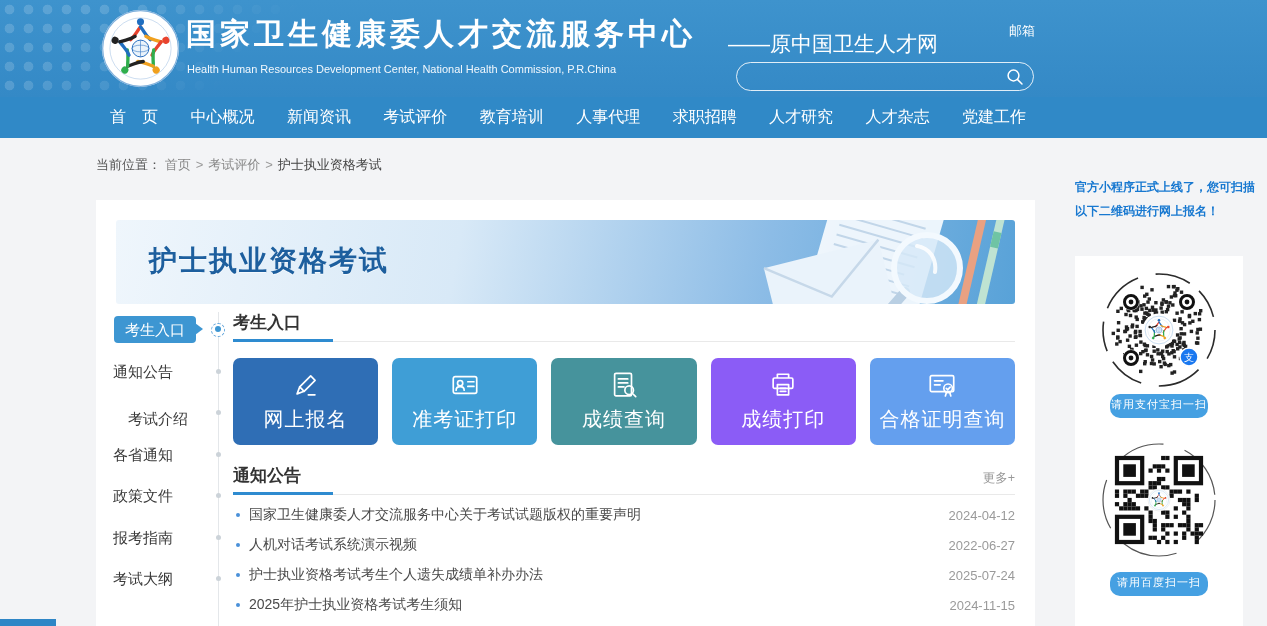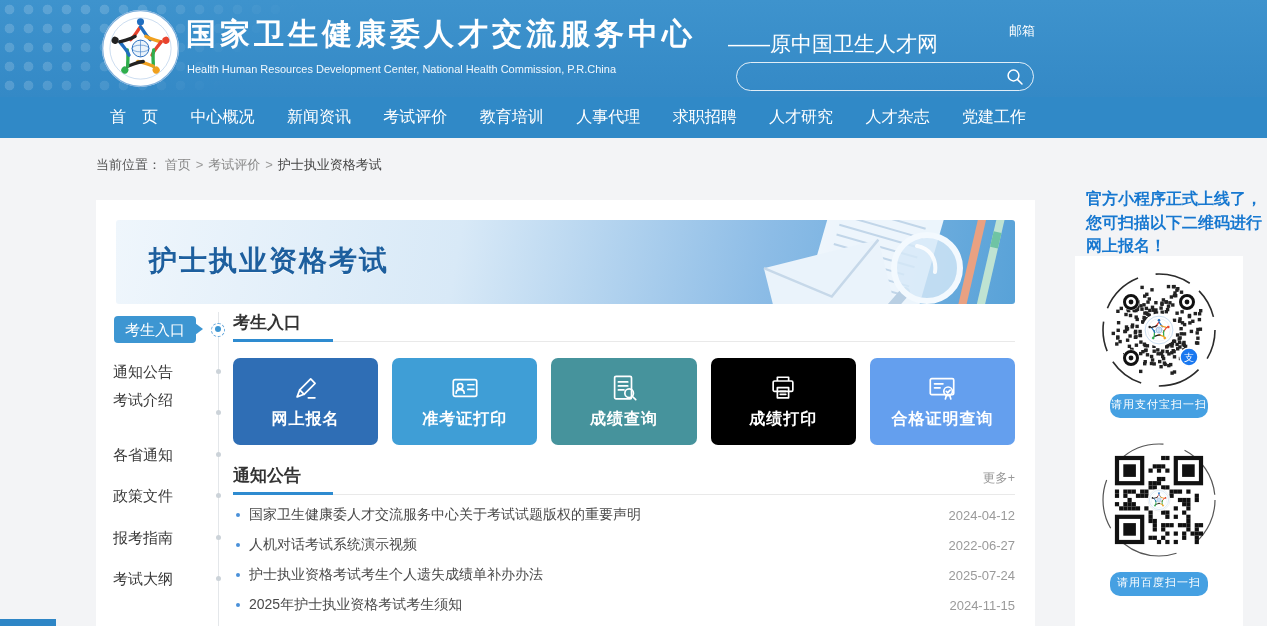--- a/index.html
+++ b/index.html
@@ -58,31 +58,31 @@
   .more{position:absolute;right:0;top:6px;font-size:12.5px;color:#999;text-decoration:none;cursor:pointer;}
   .sec-line{position:absolute;left:137px;width:782px;height:3px;}
   .sec-line .gray{position:absolute;left:0;top:2px;width:100%;height:1px;background:#e9e9e9;}
   .sec-line .blue{position:absolute;left:0;top:0;width:100px;height:3px;background:#2e8bd0;}
 
   
   #entry-buttons{position:absolute;left:137px;top:158px;width:782px;height:87px;display:flex;gap:14px;}
   .entry-btn{flex:1;border-radius:7px;cursor:pointer;display:flex;flex-direction:column;align-items:center;justify-content:center;gap:6px;}
   .ebi{width:30px;height:30px;}
   .ebi svg{width:100%;height:100%;display:block;}
-  .ebl{color:#fff;font-size:16px;font-weight:bold;letter-spacing:1px;}
+  .ebl{color:#fff;font-size:20px;font-weight:normal;letter-spacing:1px;}
 
   
   #notice-list{position:absolute;left:137px;top:300px;width:782px;margin:0;padding:0;list-style:none;}
   .n-row{height:30px;display:flex;align-items:center;cursor:pointer;}
   .n-dot{width:4px;height:4px;border-radius:50%;background:#4a90d9;margin:0 9px 0 3px;flex:none;}
   .n-title{flex:1;font-size:14px;color:#4a4a4a;white-space:nowrap;overflow:hidden;}
   .n-date{font-size:13px;color:#9a9a9a;flex:none;}
 
   
-  .promo-text{position:absolute;left:1075px;top:176px;width:182px;margin:11px;font-size:16px;font-weight:bold;color:#1778d0;line-height:23.5px;}
+  .promo-text{position:absolute;left:1075px;top:176px;width:182px;margin:0;font-size:12px;font-weight:bold;color:#1778d0;line-height:23.5px;}
   .qr-panel{position:absolute;left:1075px;top:256px;width:168px;height:370px;background:#fff;}
   .qr-svg{position:absolute;left:24px;width:120px;height:120px;}
   .qr-btn{position:absolute;left:35px;width:98px;height:24px;border-radius:10px;background:#45a0e2;color:#fff;font-size:11px;
           text-align:center;line-height:20px;cursor:pointer;letter-spacing:1px;}
   #qr-alipay{top:14px;} .qr-btn.b1{top:138px;}
   #qr-baidu{top:184px;} .qr-btn.b2{top:316px;}
 
   .footer-edge{position:absolute;left:0;top:619px;width:56px;height:7px;background:#2e86c6;}
 </style>
 </head>
@@ -196,21 +196,21 @@
     </div>
 
     <div class="spine"></div>
     <div id="side-menu">
         <div class="side-tab" style="top: 116px;">考生入口</div>
         <div class="dash-circle" style="top: 122.5px;">
           <i></i>
         </div>
         <div class="side-item" style="top: 157.5px;">通知公告</div>
         <div class="side-dot" style="top: 168.5px;"></div>
-        <div class="side-item" style="top: 186px;">考试介绍</div>
+        <div class="side-item" style="top: 205px; text-align: center;">考试介绍</div>
         <div class="side-dot" style="top: 210px;"></div>
         <div class="side-item" style="top: 240.5px;">各省通知</div>
         <div class="side-dot" style="top: 251.5px;"></div>
         <div class="side-item" style="top: 282px;">政策文件</div>
         <div class="side-dot" style="top: 293px;"></div>
         <div class="side-item" style="top: 323.5px;">报考指南</div>
         <div class="side-dot" style="top: 334.5px;"></div>
         <div class="side-item" style="top: 365px;">考试大纲</div>
         <div class="side-dot" style="top: 376px;"></div>
       </div>
@@ -257,21 +257,21 @@
                 <path d="M10 9.5 h10"></path>
                 <path d="M10 13.8 h10"></path>
                 <path d="M10 18 h6"></path>
                 <circle cx="21.5" cy="21.5" r="4.6"></circle>
                 <path d="M24.8 24.8 L28.5 28.5"></path>
               </g>
             </svg>
           </span>
           <span class="ebl">成绩查询</span>
         </div>
-        <div class="entry-btn" style="background: #000000;">
+        <div class="entry-btn" style="background: #8b5cf6;">
           <span class="ebi">
             <svg viewBox="0 0 32 32">
               <g fill="none" stroke="#fff" stroke-width="1.8" stroke-linejoin="round">
                 <path d="M10 8.5 V4.5 h12 v4"></path>
                 <rect x="5.5" y="8.5" width="21" height="11" rx="1.5"></rect>
                 <rect x="10" y="15.5" width="12" height="11"></rect>
                 <path d="M13 19.5 h6 M13 22.7 h6" stroke-linecap="round"></path>
               </g>
             </svg>
           </span>

